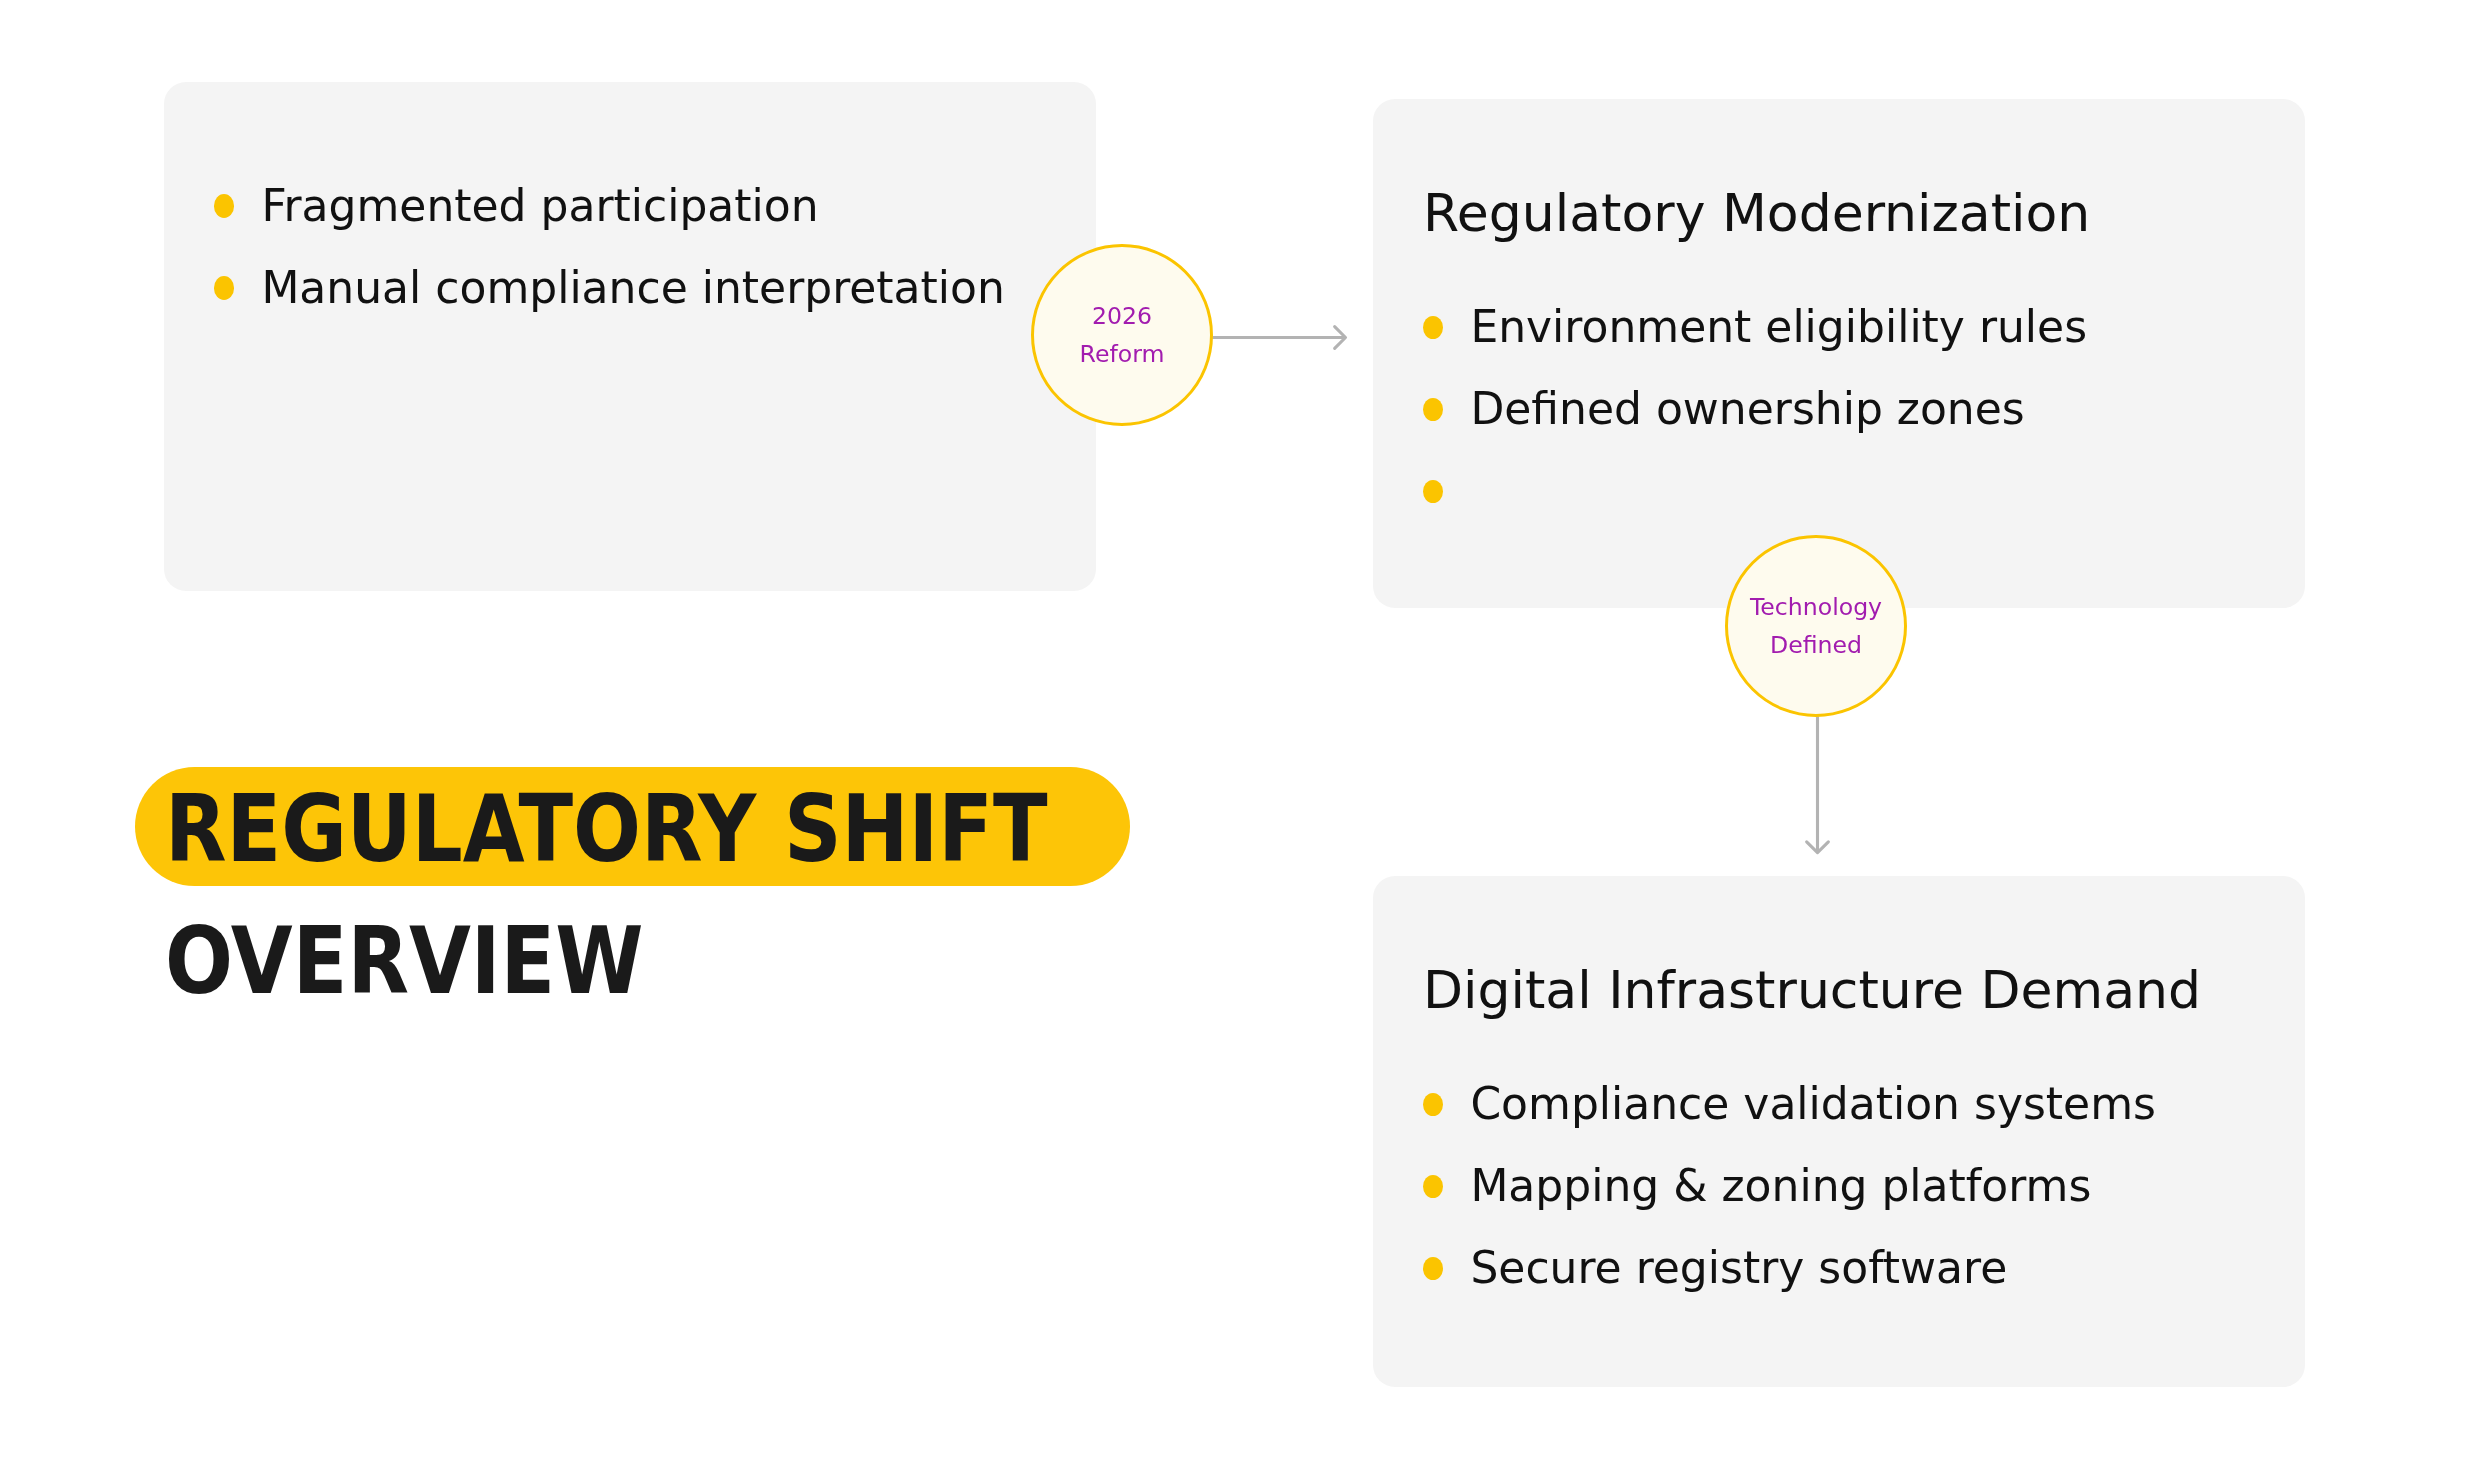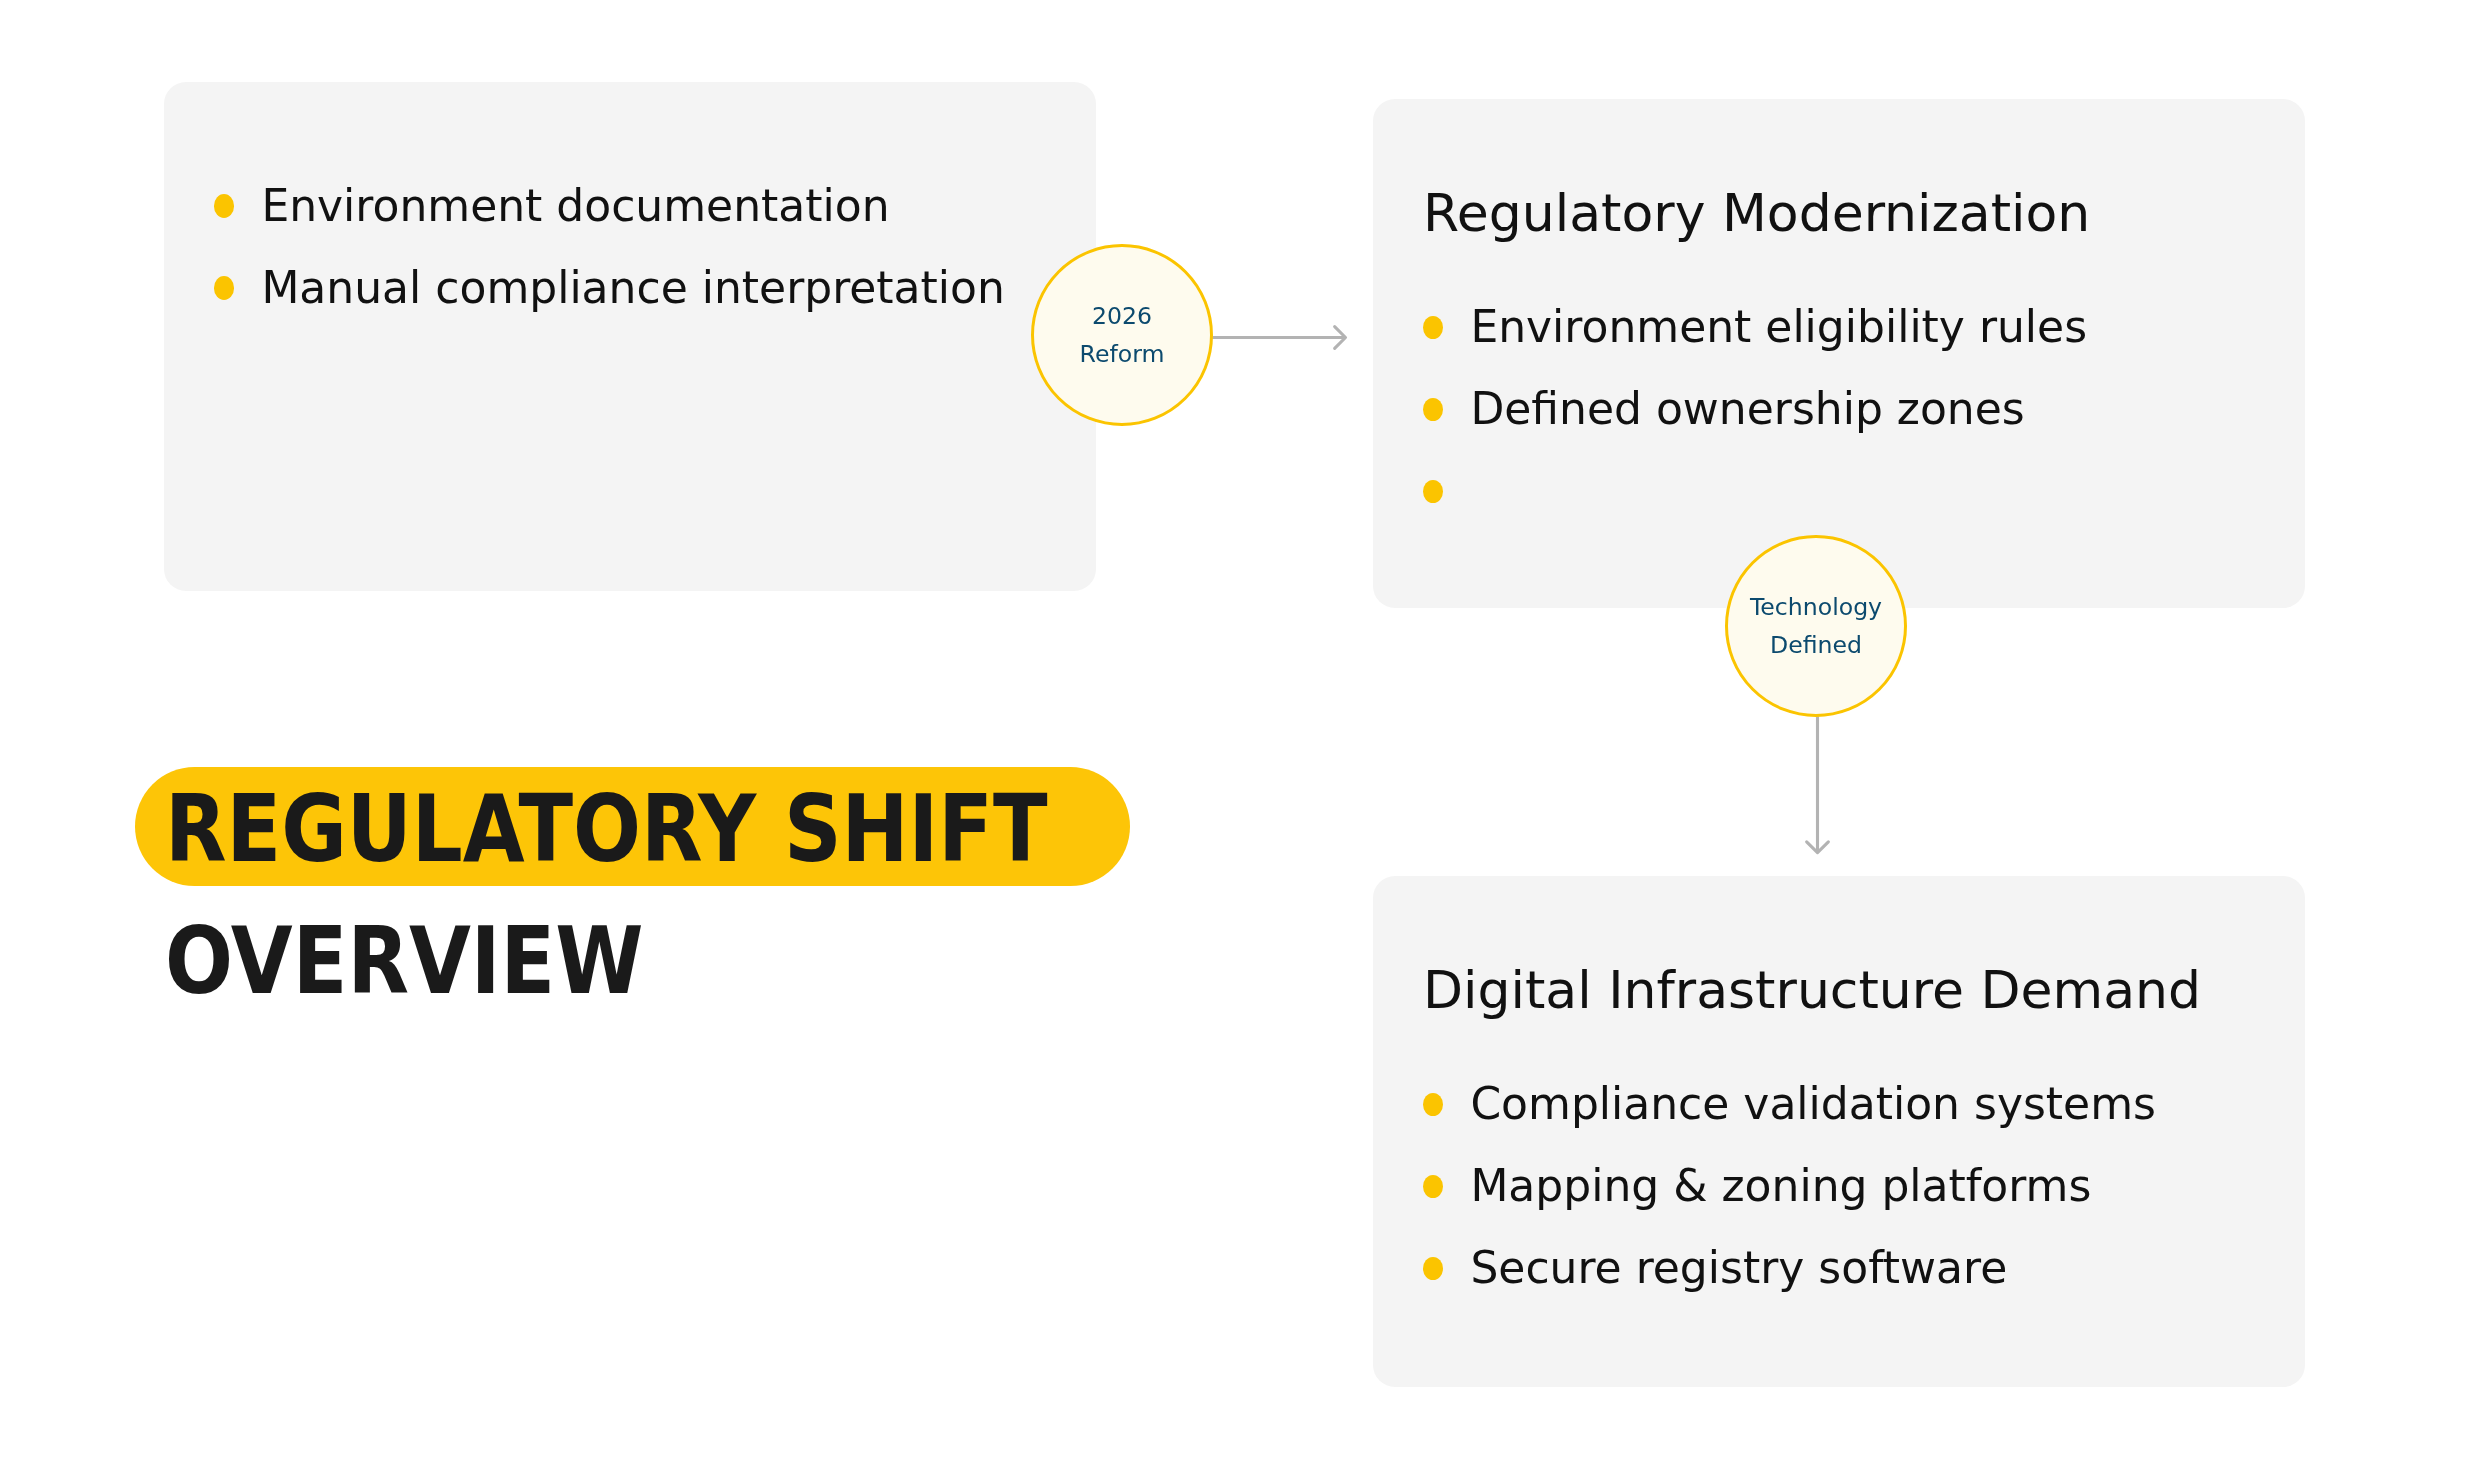--- a/index.html
+++ b/index.html
@@ -46,21 +46,21 @@
     width: 182px; height: 182px;
     border-radius: 50%;
     background: #fefbee;
     border: 3.1px solid #fbc400;
     box-sizing: border-box;
     display: flex; flex-direction: column;
     align-items: center; justify-content: center;
     font-size: 23.6px;
     line-height: 38px;
     text-align: center;
-    color: #0c4a6e;
+    color: #a21caf;
     z-index: 2;
   }
   .connector { position: absolute; z-index: 1; }
   .headline-pill {
     position: absolute;
     left: 135px; top: 767px;
     width: 995px; height: 119px;
     background: #fdc507;
     border-radius: 60px;
   }
@@ -75,21 +75,21 @@
     transform-origin: left top;
   }
 </style>
 </head>
 <body>
 
 <div class="card" style="left:164px; top:82px; width:932px; height:509px;">
   <ul class="bullet-list">
     <li class="bullet-item">
         <span class="dot"></span>
-        <span>Environment documentation</span>
+        <span>Fragmented participation</span>
       </li>
     <li class="bullet-item">
         <span class="dot"></span>
         <span>Manual compliance interpretation</span>
       </li>
   </ul>
 </div>
 
 <div class="card" style="left:1373px; top:99px; width:932px; height:509px;">
   <div class="card-title">Regulatory Modernization</div>

